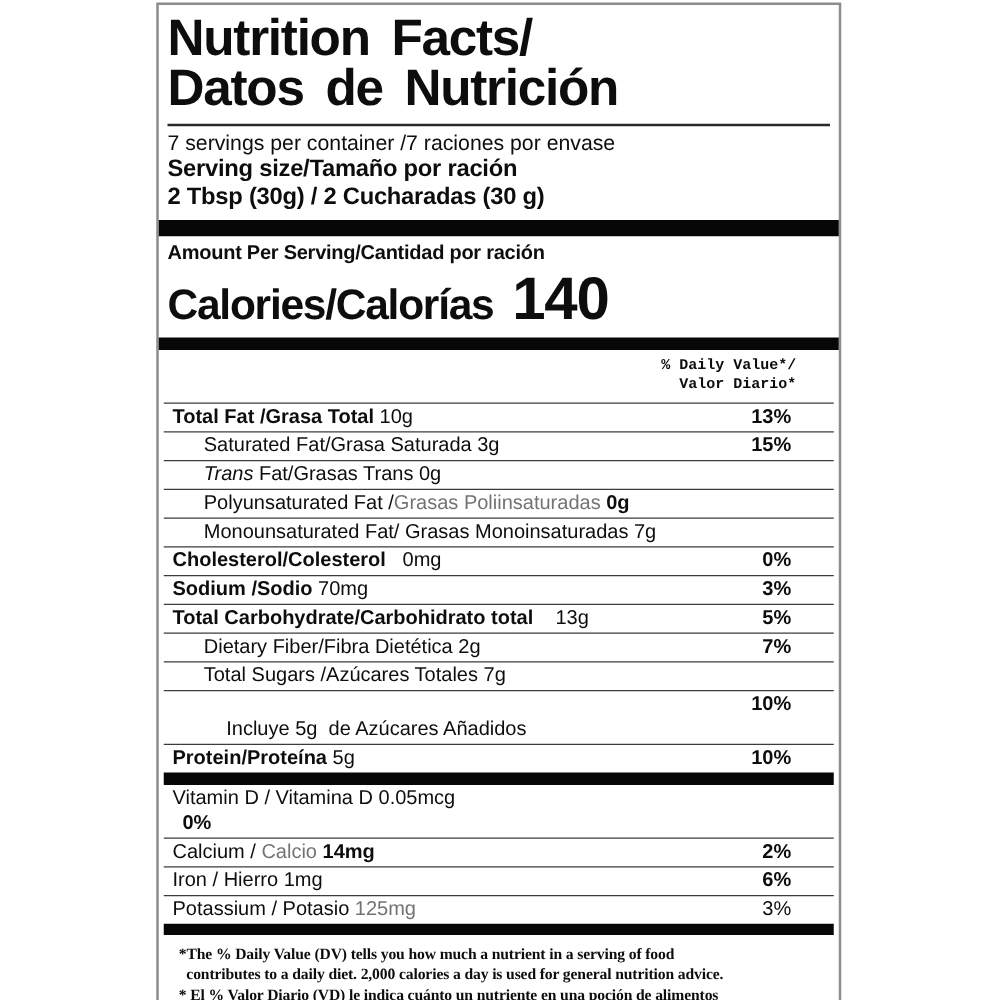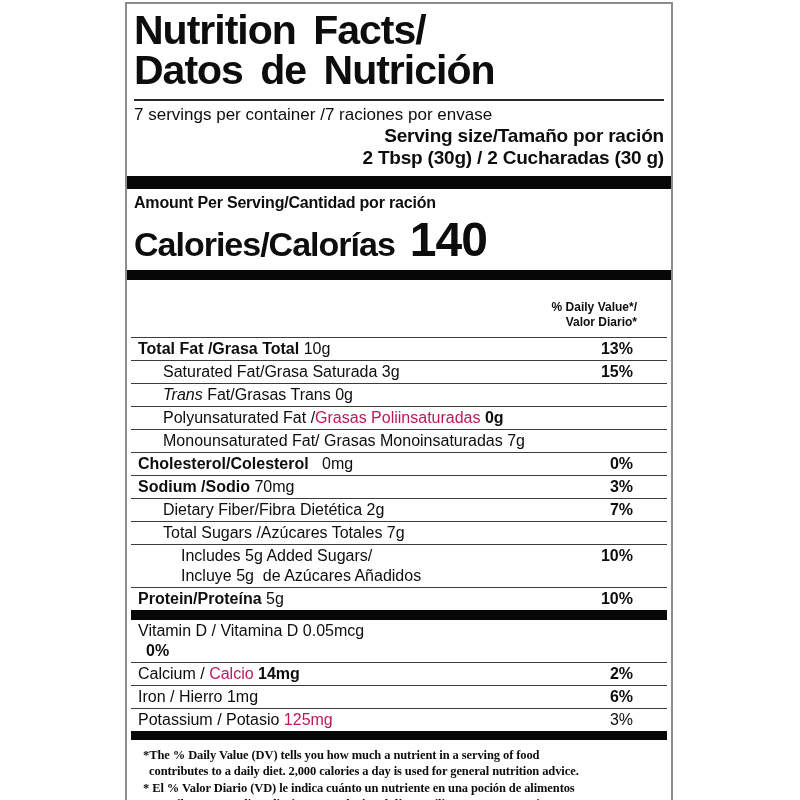--- a/index.html
+++ b/index.html
@@ -6,47 +6,47 @@
   .canvas{position:relative;width:680px;height:800px;background:#ffffff;overflow:hidden;
           font-family:"Liberation Sans",sans-serif;color:#0d0d0d;}
   .nflabel{position:absolute;left:125px;top:2px;width:548px;min-height:785px;
            background:#ffffff;border:2px solid #8d8d8d;box-sizing:border-box;}
   .nflabel > *{padding-left:7px;padding-right:7px;}
 
   .title{padding-top:6px;font-size:41px;font-weight:700;line-height:40px;
          letter-spacing:-1px;word-spacing:7px;}
   .rule{border-top:2px solid #2a2a2a;margin:9px 7px 4px 7px;padding:0;}
   .servings{font-size:17px;line-height:20px;}
-  .ssize{font-size:19px;font-weight:700;line-height:22px;letter-spacing:-0.2px;text-align:right;}
+  .ssize{font-size:19px;font-weight:700;line-height:22px;letter-spacing:-0.2px;}
 
   .bar{padding:0;background:#070707;}
   .bar-lg{height:13px;margin-top:7px;}
   .bar-md{height:10px;margin-top:2px;}
   .bar-sm{height:10px;}
   .bar-xs{height:9px;}
 
   .aps{font-size:16px;font-weight:700;line-height:19px;margin-top:4px;letter-spacing:-0.2px;}
   .calrow{display:flex;align-items:baseline;gap:15px;margin:0 0 3px 0;}
   .cal-label{font-size:34px;font-weight:700;letter-spacing:-1px;}
   .cal-value{font-size:48px;font-weight:700;letter-spacing:-1px;}
 
   .dv-header{text-align:right;font-size:12px;font-weight:700;line-height:15px;
-             white-space:pre-line;padding:20px 34px 3px 0;}
+             white-space:pre-line;padding:5px 34px 3px 0;font-family:Liberation Mono, monospace;}
 
   .rows{padding:4px;}
   .row{display:flex;justify-content:space-between;align-items:flex-start;
        border-top:1px solid #3c3c3c;margin:0 0;
        padding:1px 34px 1px 7px;font-size:16px;line-height:20px;}
   .row.no-top{border-top:none;flex-direction:column;}
   .row .parts{white-space:pre-wrap;}
   .row.ind1{padding-left:32px;}
   .row.ind2{padding-left:50px;}
   .p-b{font-weight:700;}
   .p-i{font-style:italic;}
-  .p-g{color:#be185d;}
+  .p-g{color:#737373;}
   .pct{font-weight:700;flex-shrink:0;margin-left:8px;}
   .pct.p-r{font-weight:400;}
 
   .footnotes{padding-top:3px;padding-bottom:4px;}
   .fn{font-size:12.5px;font-weight:700;line-height:15.5px;white-space:pre-wrap;
       letter-spacing:-0.1px;padding:1px 4px 1px 9px;font-family:Liberation Serif, serif;}
 </style>
 </head>
 <body>
 
@@ -100,30 +100,34 @@
           <span class="pct p-b"></span>
         </div>
         <div class="row ind0">
           <span class="parts"><span class="p-b">Cholesterol/Colesterol</span><span class="p-r">   0mg</span></span>
           <span class="pct p-b">0%</span>
         </div>
         <div class="row ind0">
           <span class="parts"><span class="p-b">Sodium /Sodio </span><span class="p-r">70mg</span></span>
           <span class="pct p-b">3%</span>
         </div>
+        <div class="row ind0">
+          <span class="parts"><span class="p-b">Total Carbohydrate/Carbohidrato total</span><span class="p-r">    13g</span></span>
+          <span class="pct p-b">5%</span>
+        </div>
         <div class="row ind1">
           <span class="parts"><span class="p-r">Dietary Fiber/Fibra Dietética 2g</span></span>
           <span class="pct p-b">7%</span>
         </div>
         <div class="row ind1">
           <span class="parts"><span class="p-r">Total Sugars /Azúcares Totales 7g</span></span>
           <span class="pct p-b"></span>
         </div>
         <div class="row ind2">
-          <span class="parts"><span class="p-r">Includes 5g Added Sugars/</span><br><span class="p-r">Incluye 5g  de Azúcares Añadidos</span></span>
+          <span class="parts"><br><span class="p-r">Incluye 5g  de Azúcares Añadidos</span></span>
           <span class="pct p-b">10%</span>
         </div>
         <div class="row ind0">
           <span class="parts"><span class="p-b">Protein/Proteína </span><span class="p-r">5g</span></span>
           <span class="pct p-b">10%</span>
         </div>
         <div class="bar bar-sm"></div>
         <div class="row ind0 no-top">
           <span class="parts"><span class="p-r">Vitamin D / Vitamina D 0.05mcg</span></span>
           <span class="pct p-b">0%</span>

